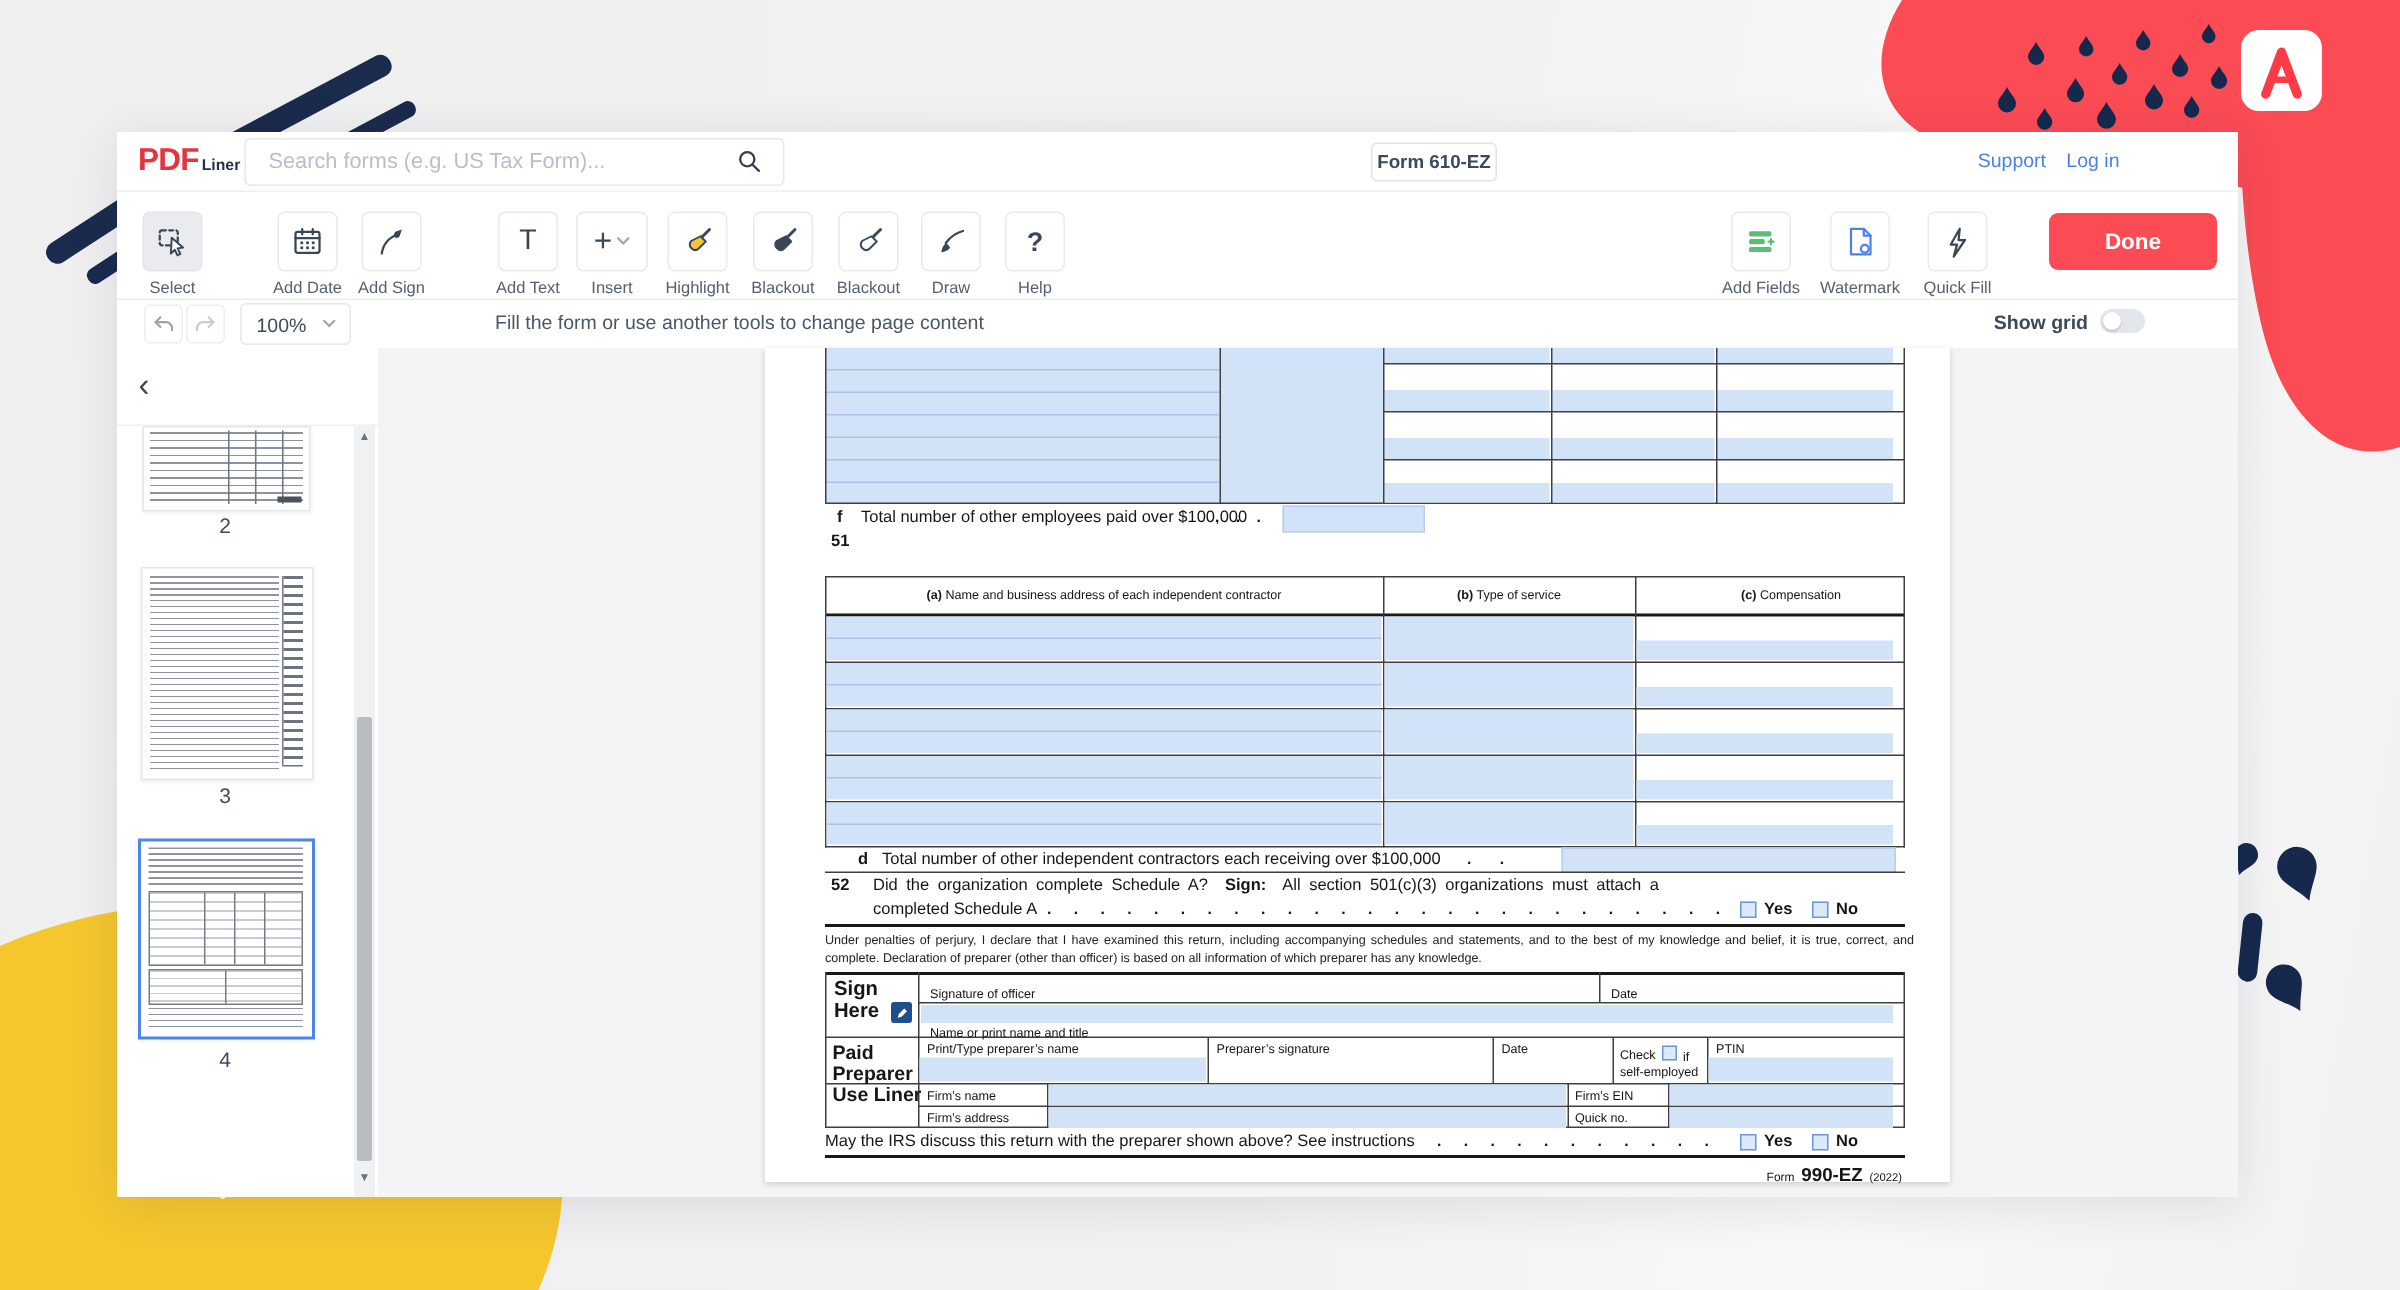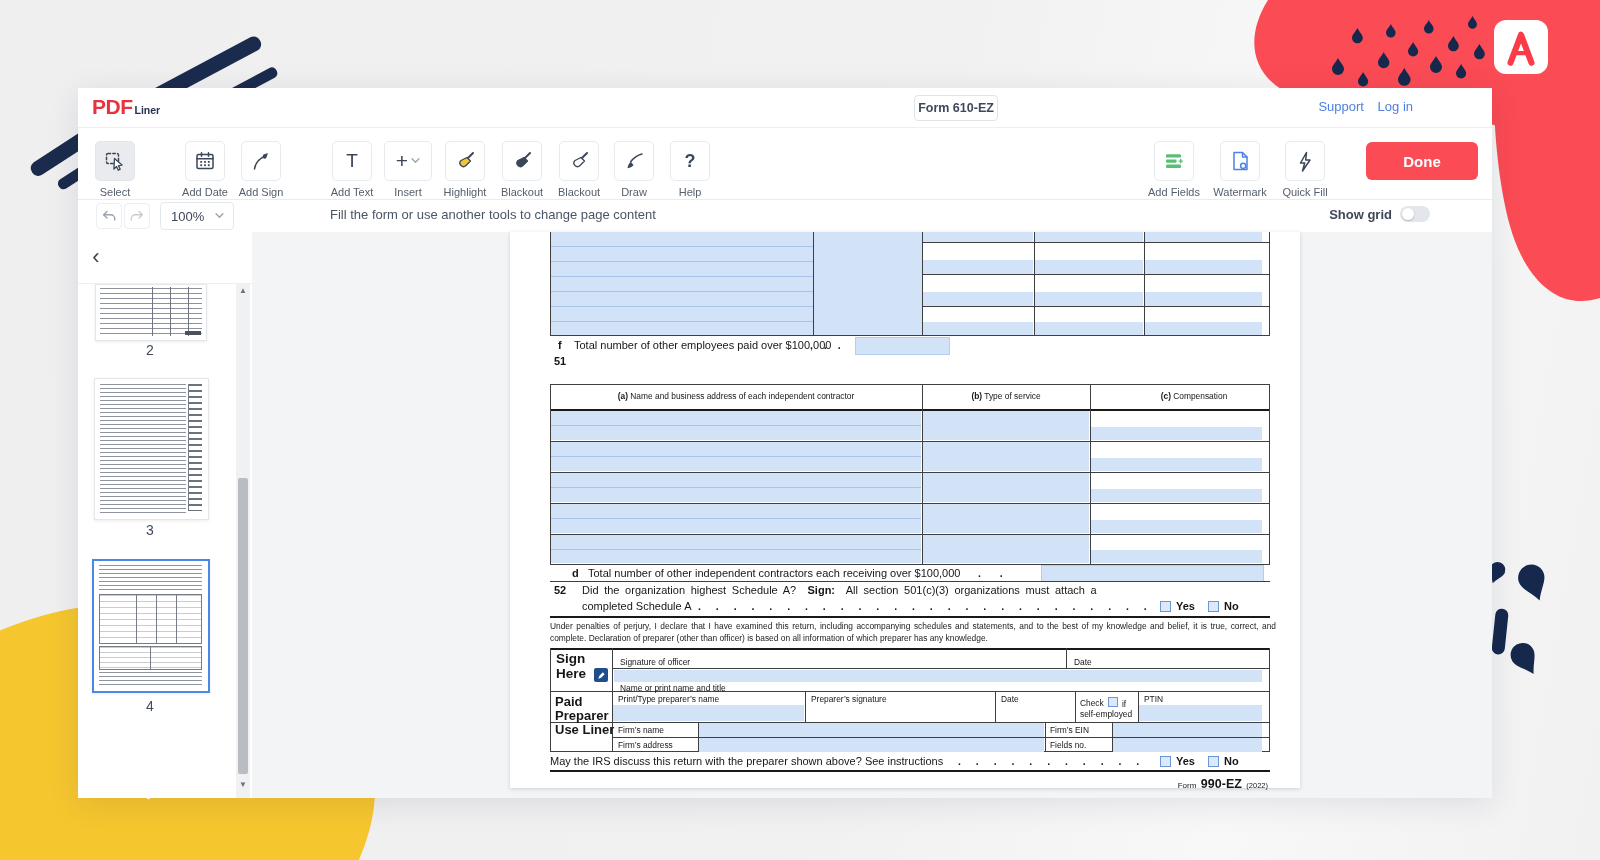--- a/index.html
+++ b/index.html
@@ -149,20 +149,27 @@
   </svg>
 </div>
 
 <div id="app">
 
   <div id="hdr">
     <div class="abs" style="left:14px;top:7px;display:flex;align-items:baseline">
       <span class="logo-pdf">PDF</span>
       <span class="logo-liner">Liner</span>
     </div>
+    <div class="search-box">
+      <input type="text" placeholder="Search forms (e.g. US Tax Form)..." style="">
+      <svg width="20" height="20" viewBox="0 0 22 22" style="margin-right:12px">
+        <circle cx="9" cy="9" r="5.2" fill="none" stroke="#333f52" stroke-width="1.7"></circle>
+        <path d="M13 13l4.5 4.5" stroke="#333f52" stroke-width="1.7" stroke-linecap="round"></path>
+      </svg>
+    </div>
     <div class="chip">Form 610-EZ</div>
     <span class="hlink" style="right:128px">Support</span>
     <span class="hlink" style="right:79px">Log in</span>
   </div>
 
   <div id="tbar">
     <div class="tool active" style="left:37px">
       <div class="box">
           <svg width="22" height="22" viewBox="0 0 22 22">
         <rect x="2.5" y="3.5" width="12" height="10" rx="1.5" class="ic" stroke-dasharray="2.6 2.2"></rect>
@@ -449,21 +456,21 @@
         </div>
 
         <span class="t11 bnum" style="left:62px;top:335px">d</span>
         <span class="t11" style="left:78px;top:335px">Total number of other independent contractors each receiving over $100,000</span>
         <div class="dots" style="left:468px;top:335px;width:48px;letter-spacing:8px">. .</div>
         <div class="fb fbb" style="left:531px;top:333px;width:221px;height:15px"></div>
         <div class="f-h" style="left:40px;top:349px;width:720px"></div>
 
         <span class="t11 bnum" style="left:44px;top:352px">52</span>
         <div class="t11" style="left:72px;top:352px;word-spacing:2.6px">
-          <span>Did the organization highest Schedule A?</span>&nbsp; <b>Sign:</b>&nbsp; <span>All section 501(c)(3) organizations must attach a</span>
+          <span>Did the organization complete Schedule A?</span>&nbsp; <b>Sign:</b>&nbsp; <span>All section 501(c)(3) organizations must attach a</span>
         </div>
         <span class="t11" style="left:72px;top:368px">completed Schedule A</span>
         <div class="dots" style="left:188px;top:368px;width:450px">. . . . . . . . . . . . . . . . . . . . . . . . . . . . . .</div>
         <div class="cb" style="left:650px;top:369px"></div>
         <span class="ybold" style="left:666px;top:368px">Yes</span>
         <div class="cb" style="left:698px;top:369px"></div>
         <span class="ybold" style="left:714px;top:368px">No</span>
         <div class="f-h2" style="left:40px;top:384px;width:720px"></div>
 
         <div style="position:absolute;left:40px;top:389px;width:726px;font-size:8.4px;line-height:11.5px;color:#222;text-align:justify">Under penalties of perjury, I declare that I have examined this return, including accompanying schedules and statements, and to the best of my knowledge and belief, it is true, correct, and complete. Declaration of preparer (other than officer) is based on all information of which preparer has any knowledge.</div>
@@ -515,21 +522,21 @@
           <span class="t8" style="left:572px;top:7px">if</span>
           <span class="t8" style="left:530px;top:17px">self-employed</span>
           <span class="t8" style="left:594px;top:2px">PTIN</span>
           <div class="fb" style="left:589px;top:13px;width:123px;height:16px"></div>
           <span class="t8" style="left:68px;top:33px">Firm’s name</span>
           <div class="fb" style="left:149px;top:31px;width:345px;height:13.5px"></div>
           <span class="t8" style="left:500px;top:33px">Firm’s EIN</span>
           <div class="fb" style="left:563px;top:31px;width:149px;height:13.5px"></div>
           <span class="t8" style="left:68px;top:48px">Firm’s address</span>
           <div class="fb" style="left:149px;top:46px;width:345px;height:13.5px"></div>
-          <span class="t8" style="left:500px;top:48px">Fields no.</span>
+          <span class="t8" style="left:500px;top:48px">Quick no.</span>
           <div class="fb" style="left:563px;top:46px;width:149px;height:13.5px"></div>
         </div>
 
         <span class="t11" style="left:40px;top:523px">May the IRS discuss this return with the preparer shown above? See instructions</span>
         <div class="dots" style="left:448px;top:523px;width:192px">. . . . . . . . . . . .</div>
         <div class="cb" style="left:650px;top:524px"></div>
         <span class="ybold" style="left:666px;top:523px">Yes</span>
         <div class="cb" style="left:698px;top:524px"></div>
         <span class="ybold" style="left:714px;top:523px">No</span>
         <div class="f-h2" style="left:40px;top:538px;width:720px"></div>

